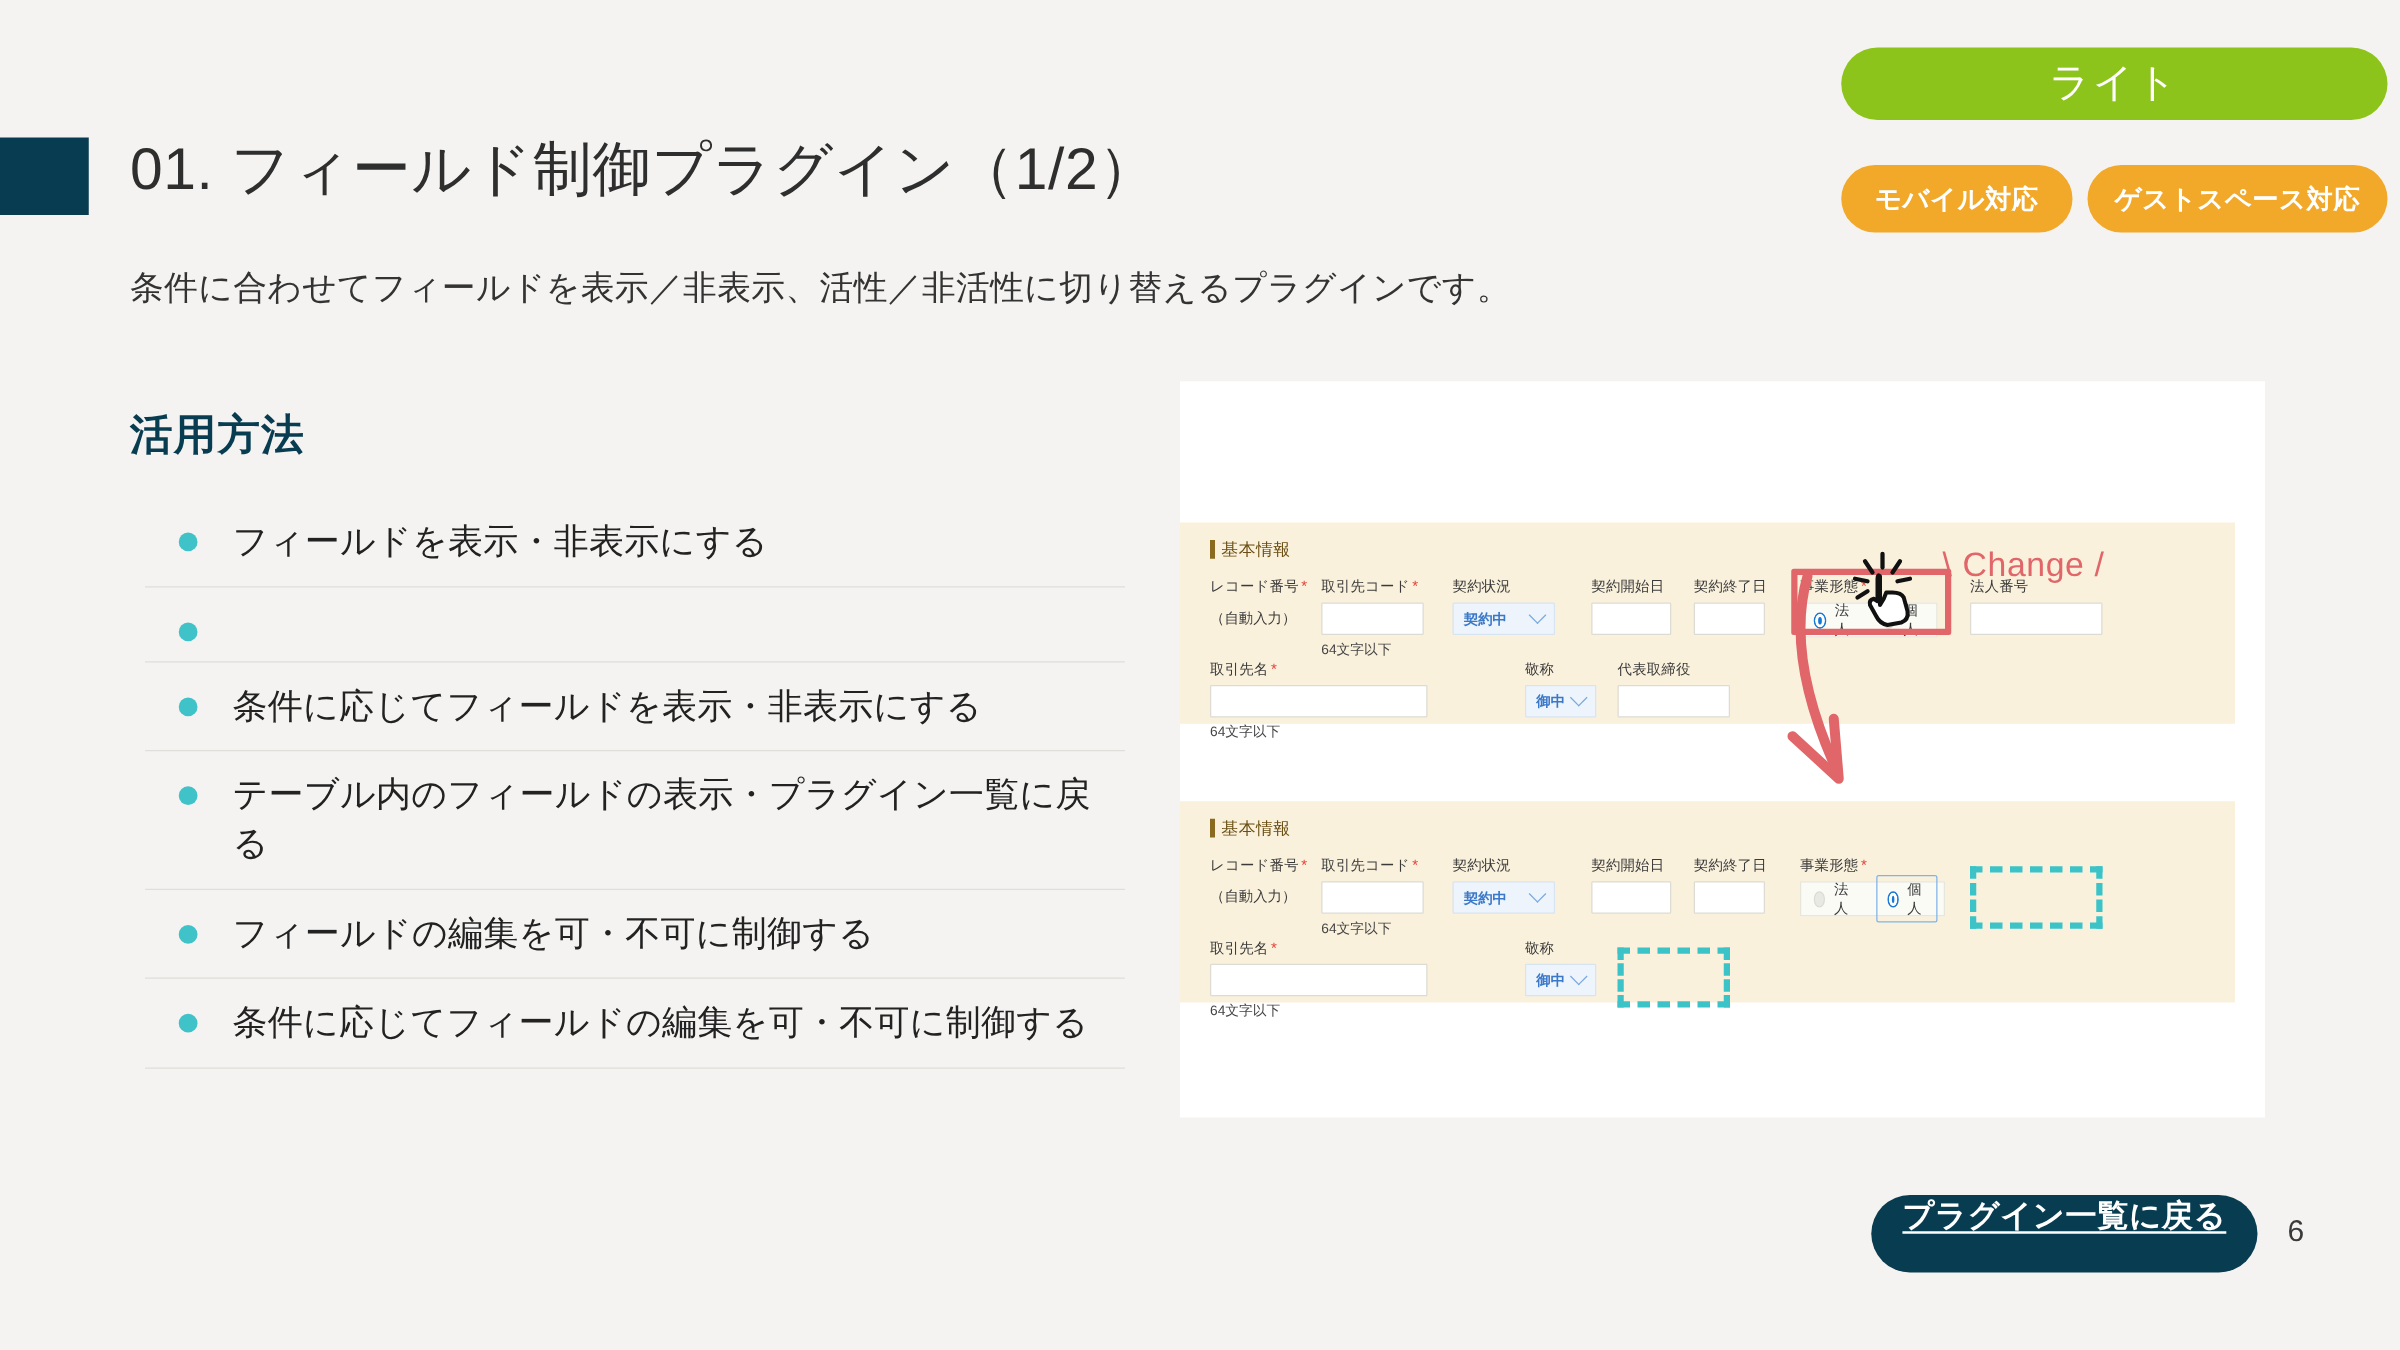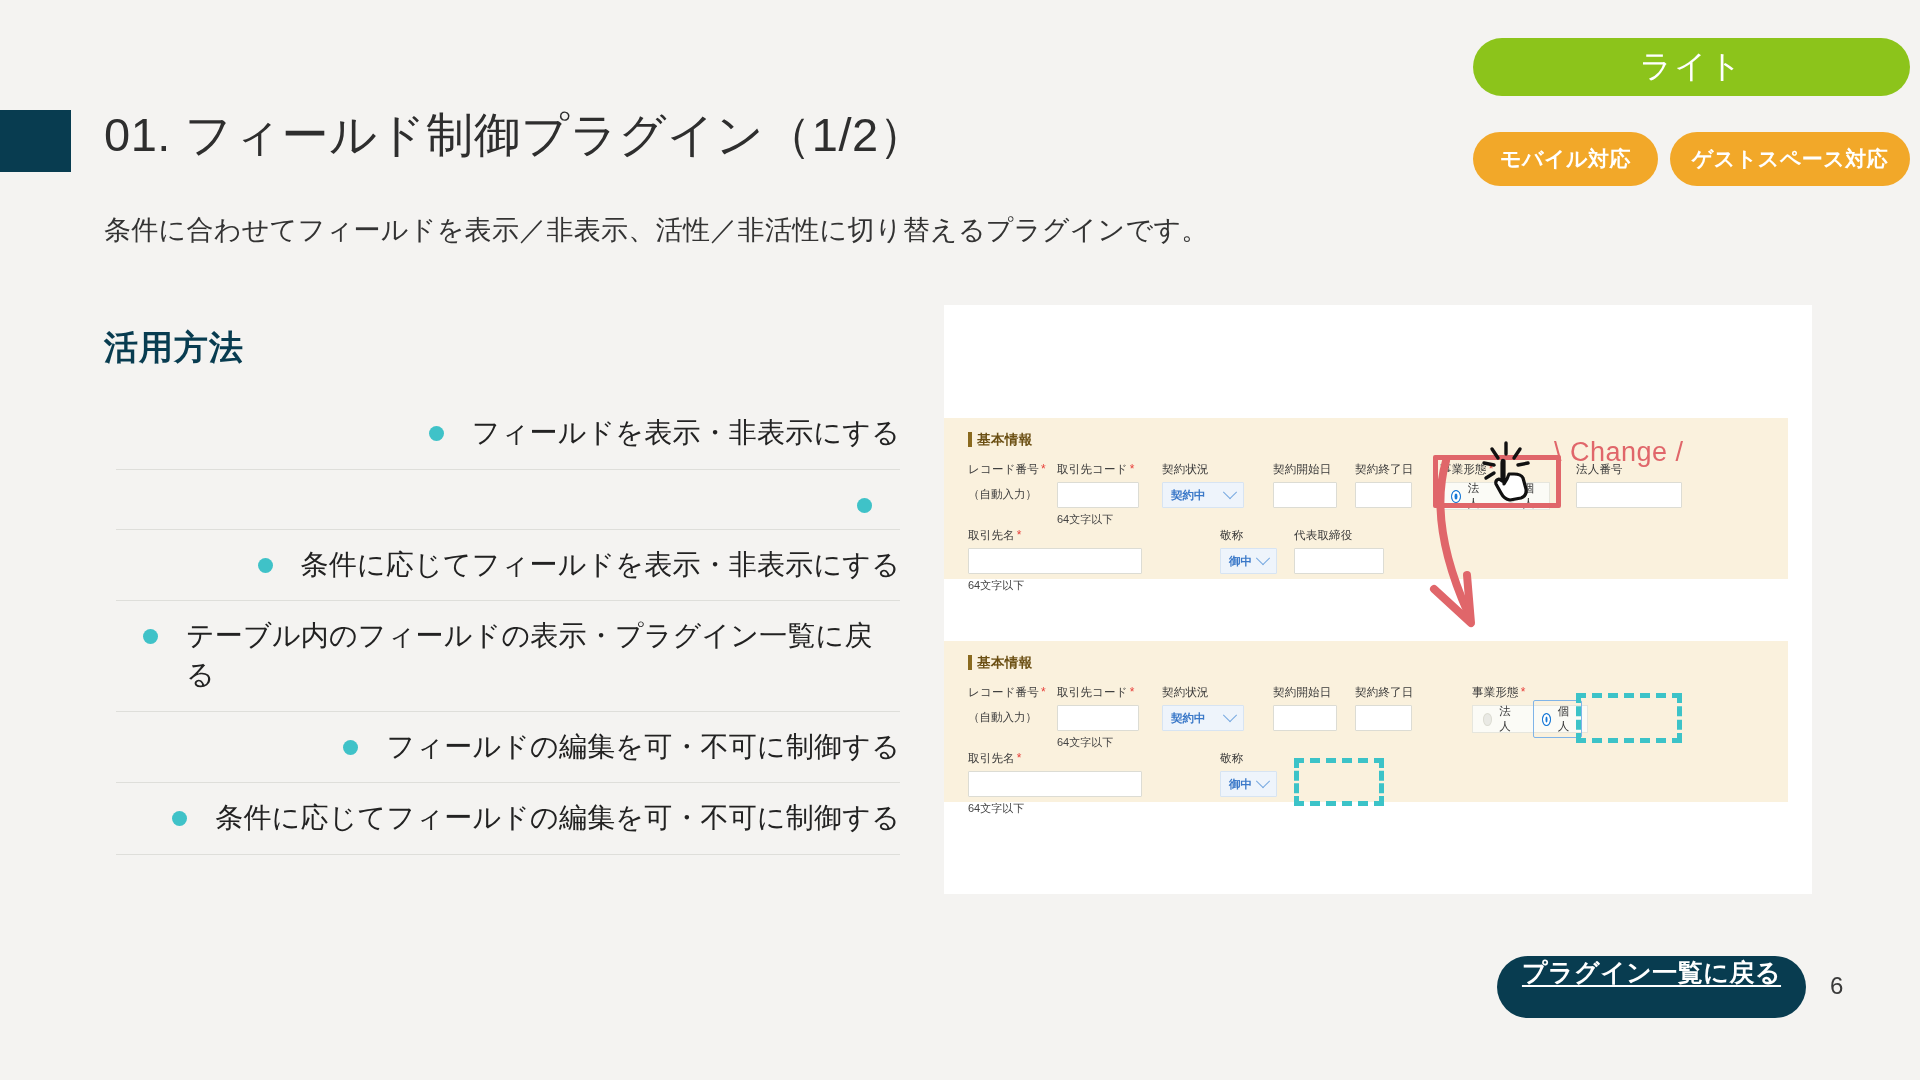--- a/index.html
+++ b/index.html
@@ -87,21 +87,20 @@
     left: 116px; top: 398px;
     width: 784px;
   }
   .bullet-row {
     display: flex;
     align-items: flex-start;
     padding: 16px 0 16px 0;
     border-bottom: 1px solid #dededa;
     min-height: 44px;
     box-sizing: border-box;
-    justify-content: flex-end;
   }
   .bullet-row:first-child { border-top: none; }
   .bullet-dot {
     flex: 0 0 auto;
     width: 15px; height: 15px;
     border-radius: 50%;
     background: #3fc2c8;
     margin: 12px 28px 0 27px;
   }
   .bullet-text {
@@ -124,21 +123,21 @@
     width: 844px;
     background: #faf1dd;
   }
   .kform.top    { top: 113px; height: 161px; }
   .kform.bottom { top: 336px; height: 161px; }
 
   .kform-title {
     position: absolute;
     left: 24px; top: 13px;
     font-size: 13.5px;
-    font-weight: bold;
+    font-weight: normal;
     color: #6b4f13;
     padding-left: 9px;
     letter-spacing: 0.4px;
   }
   .kform-title:before {
     content: "";
     position: absolute;
     left: 0; top: 1px;
     width: 4px; height: 15px;
     background: #8a6a1e;
@@ -433,21 +432,21 @@
     <div class="fld" style="left:329px; top:44px; width:64px;">
       <div class="fld-label">契約開始日</div>
       <div class="fld-input" style="width:64px;"></div>
     </div>
 
     <div class="fld" style="left:411px; top:44px; width:57px;">
       <div class="fld-label">契約終了日</div>
       <div class="fld-input" style="width:57px;"></div>
     </div>
 
-    <div class="fld" style="left:496px; top:44px; width:116px;margin-left:32px;">
+    <div class="fld" style="left:496px; top:44px; width:116px;">
       <div class="fld-label"><span>事業形態</span><span class="req">*</span></div>
       <div class="radio-group" style="width:116px;">
         <div class="radio-opt">
           <i class="radio-dot"></i>
           <span class="radio-label">法人</span>
         </div>
         <div class="radio-opt boxed">
           <i class="radio-dot on"></i>
           <span class="radio-label">個人</span>
         </div>

